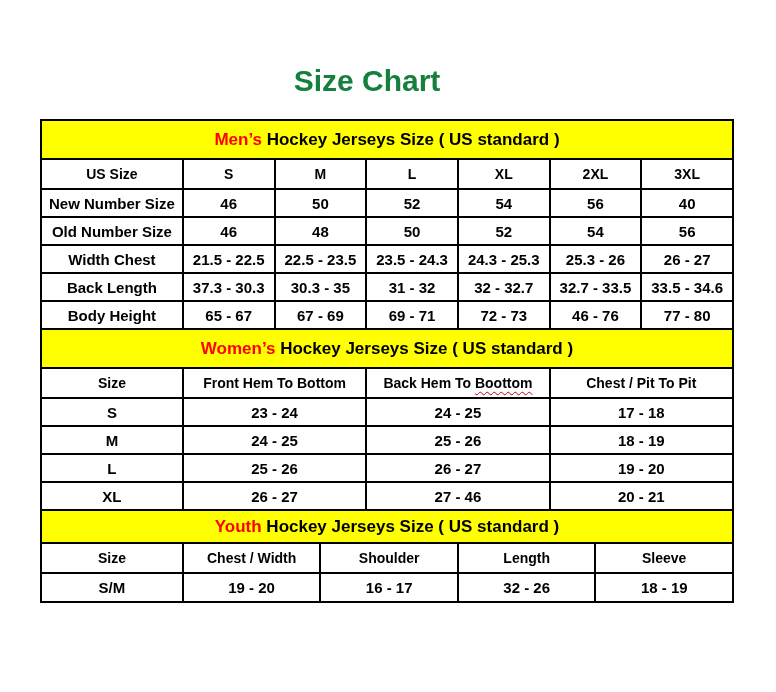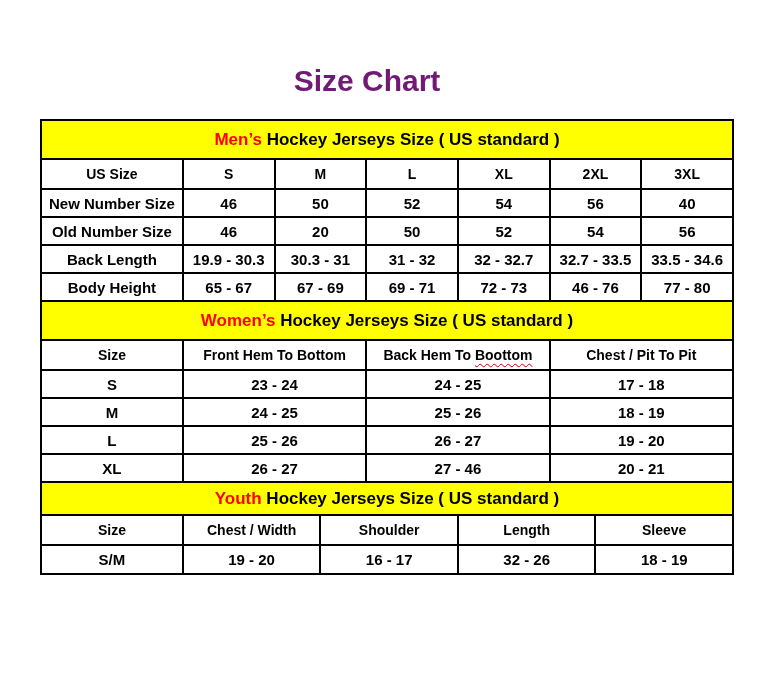--- a/index.html
+++ b/index.html
@@ -10,21 +10,21 @@
     width: 776px;
     height: 692px;
     font-family: "Liberation Sans", sans-serif;
     overflow: hidden;
   }
   .page-title {
     margin: 0;
     padding-top: 64px;
     width: 734px;              
     text-align: center;
-    color: #701a75;
+    color: #15803d;
     font-size: 30px;
     font-weight: bold;
     letter-spacing: 0px;
   }
   .chart-wrap {
     margin: 21px 0 0 40px;
     width: 754px;
   }
   table.size-table {
     border-collapse: collapse;
@@ -95,30 +95,39 @@
         <td>46</td>
         <td>50</td>
         <td>52</td>
         <td>54</td>
         <td>56</td>
         <td>40</td>
       </tr>
       <tr class="data-row">
         <th>Old Number Size</th>
         <td>46</td>
-        <td>20</td>
+        <td>48</td>
         <td>50</td>
         <td>52</td>
         <td>54</td>
         <td>56</td>
       </tr>
       <tr class="data-row">
+        <th>Width Chest</th>
+        <td>21.5 - 22.5</td>
+        <td>22.5 - 23.5</td>
+        <td>23.5 - 24.3</td>
+        <td>24.3 - 25.3</td>
+        <td>25.3 - 26</td>
+        <td>26 - 27</td>
+      </tr>
+      <tr class="data-row">
         <th>Back Length</th>
-        <td>19.9 - 30.3</td>
-        <td>30.3 - 31</td>
+        <td>37.3 - 30.3</td>
+        <td>30.3 - 35</td>
         <td>31 - 32</td>
         <td>32 - 32.7</td>
         <td>32.7 - 33.5</td>
         <td>33.5 - 34.6</td>
       </tr>
       <tr class="data-row">
         <th>Body Height</th>
         <td>65 - 67</td>
         <td>67 - 69</td>
         <td>69 - 71</td>

